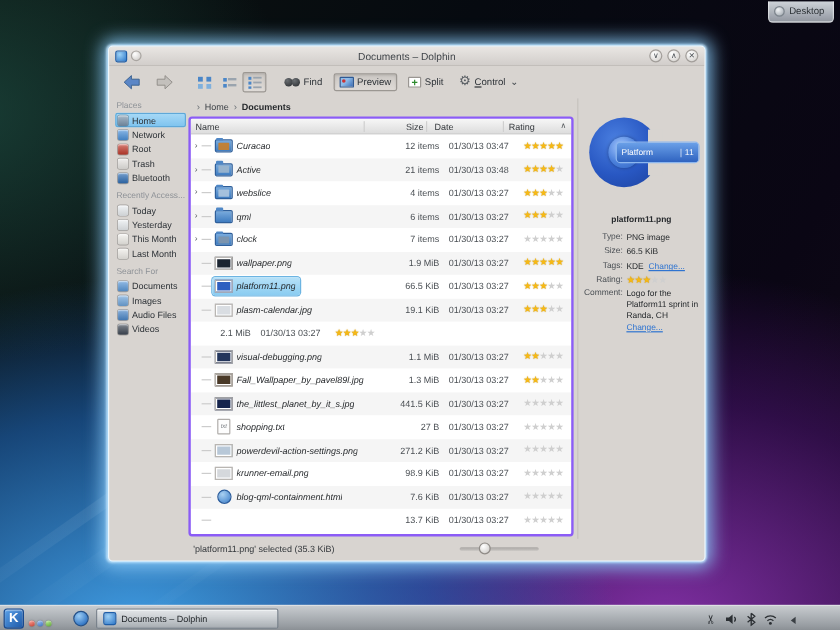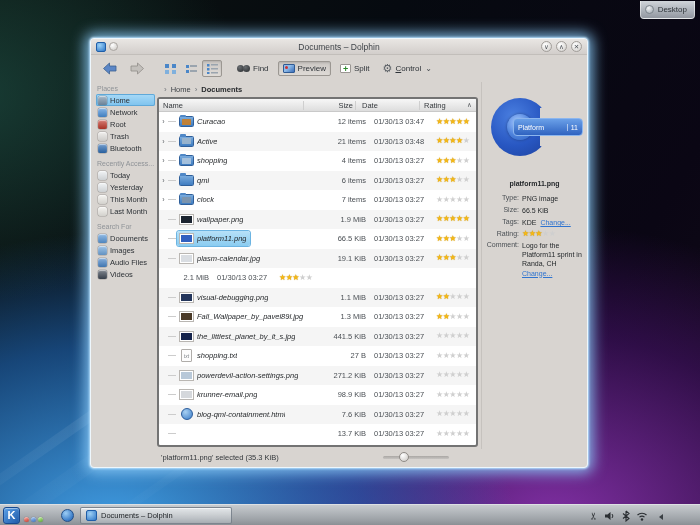--- a/index.html
+++ b/index.html
@@ -96,21 +96,21 @@
   .pico { width:9px; height:9px; flex:none; border-radius:2px;
     box-shadow:inset 0 1px 1px rgba(255,255,255,.55), 0 0 0 .5px rgba(0,0,0,.25); }
 
   .center { flex:1; display:flex; flex-direction:column; min-width:0; }
   .breadcrumb { height:15px; flex:none; display:flex; align-items:center; gap:4px;
     padding-left:7px; font-size:7.5px; color:#3a3f44; }
   .bc-sep { color:#70757a; font-size:8px; }
   .bc-item { cursor:pointer; }
   .bc-item.last { font-weight:bold; color:#26292c; }
 
-  .fileview { flex:1; margin:0 3px 2px 0; border:2px solid #737373; border-radius:3px;
+  .fileview { flex:1; margin:0 3px 2px 0; border:2px solid #8b5cf6; border-radius:3px;
     background:#fff; display:flex; flex-direction:column; overflow:hidden; min-height:0; }
   .fv-header { height:13px; flex:none; display:flex; align-items:center; font-size:7.5px; color:#35393d;
     background:linear-gradient(#f7f7f7,#dddddd); border-bottom:1px solid #c9c9c9; }
   .hc { border-left:1px solid #cfcfcf; padding-left:4px; }
   .hc:first-child { border-left:none; }
   .hsort { width:13px; text-align:center; color:#55595d; font-size:6.5px; }
   .col-name { flex:1; min-width:0; display:flex; align-items:center; }
   .col-size { width:52px; flex:none; text-align:right; padding-right:2px; }
   .col-date { width:64px; flex:none; padding-left:6px; }
   .col-rating { width:44px; flex:none; padding-left:4px; }
@@ -386,21 +386,21 @@
                 </div>
               </div>
               <div class="fv-row">
                 <div class="col-name">
                   <span class="expander">›</span>
                   <span class="treeline"></span>
                   <span class="nmwrap">
                     <span class="fico folder">
                       <span class="fthumb" style="background: rgb(169, 195, 221);"></span>
                     </span>
-                    <span class="nm">shopping</span>
+                    <span class="nm">webslice</span>
                   </span>
                 </div>
                 <div class="col-size">4 items</div>
                 <div class="col-date">01/30/13 03:27</div>
                 <div class="col-rating">
                   <span class="stars">
                     <span class="st on">★</span>
                     <span class="st on">★</span>
                     <span class="st on">★</span>
                     <span class="st">★</span>

